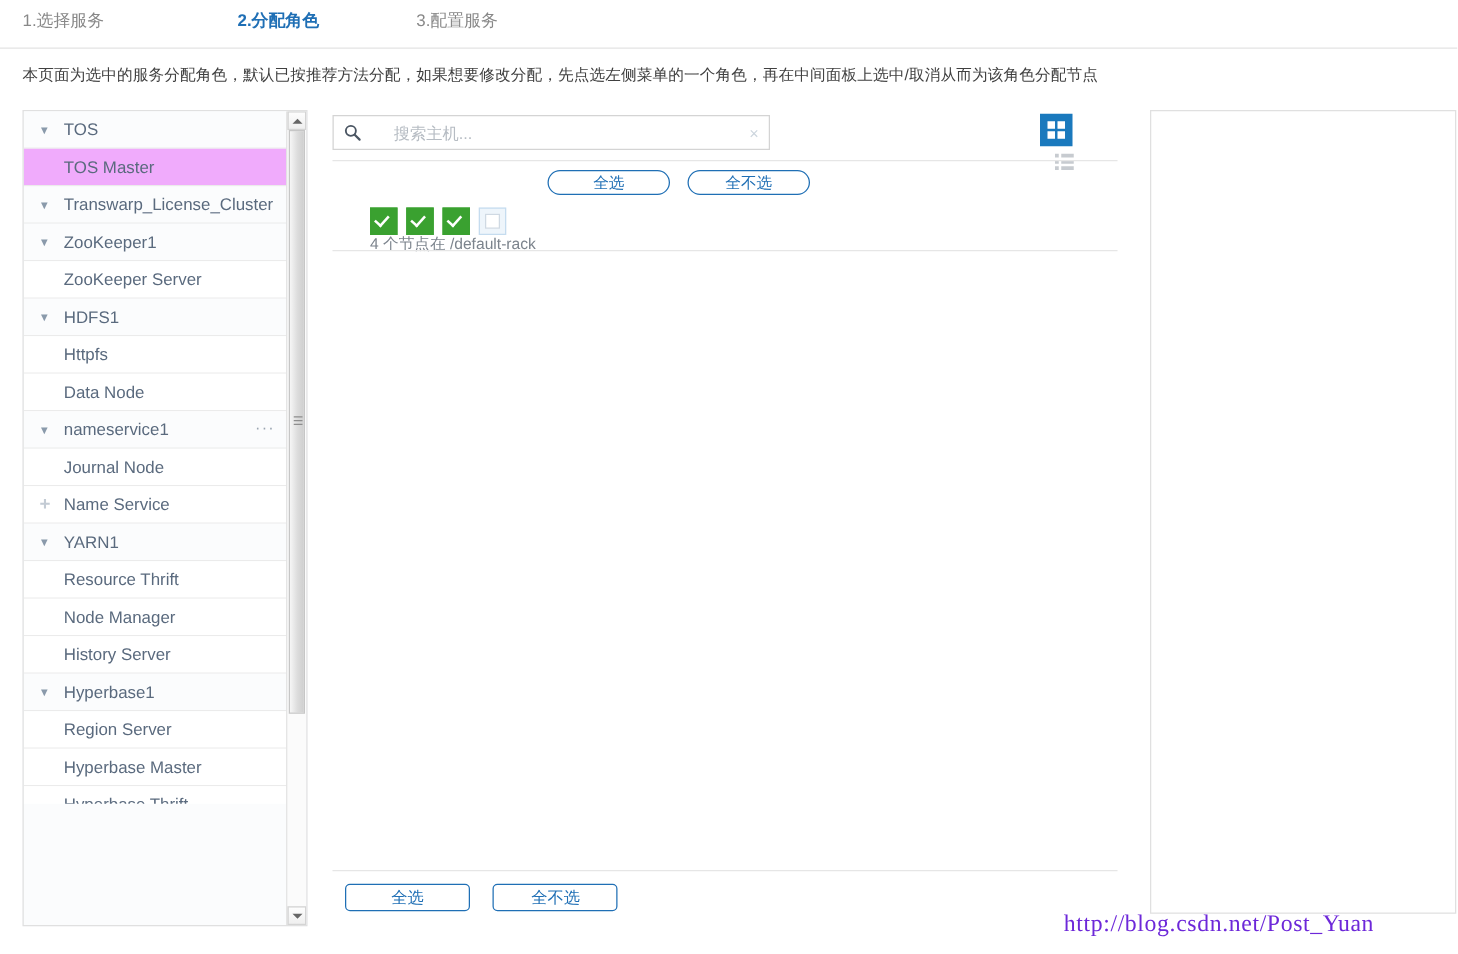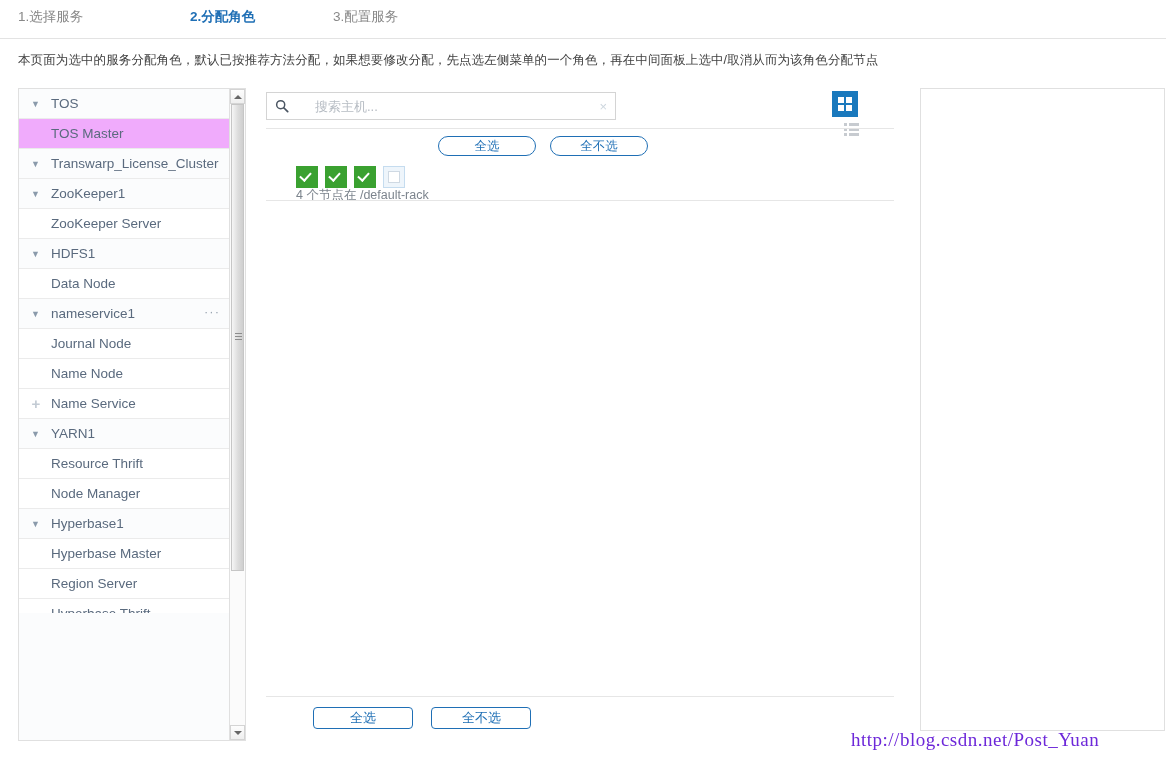--- a/index.html
+++ b/index.html
@@ -210,21 +210,21 @@
   }
 
   .nodes-divider {
     position: absolute; left: 0; top: 112px; width: 628px;
     height: 1px; background: #e6e6e6;
   }
   .footer-divider {
     position: absolute; left: 0; bottom: 44px; width: 628px;
     height: 1px; background: #e6e6e6;
   }
-  .footer-bar { position: absolute; left: 10px; bottom: 12px; height: 22px; margin-left: 37px; }
+  .footer-bar { position: absolute; left: 10px; bottom: 12px; height: 22px; }
   .footer-btn {
     display: inline-block; width: 100px; height: 22px; line-height: 20px;
     border: 1px solid #1f6fb5; border-radius: 4px;
     background: #fff; color: #1f6fb5; font-size: 13px;
     font-family: "Liberation Sans", sans-serif;
     text-align: center; cursor: pointer; margin-right: 14px;
   }
 
   
   .right-panel {
@@ -270,56 +270,59 @@
         <span class="label-group">ZooKeeper1</span>
       </div>
       <div class="tree-row leaf">
         <span class="label-leaf">ZooKeeper Server</span>
       </div>
       <div class="tree-row group">
         <span class="caret">▼</span>
         <span class="label-group">HDFS1</span>
       </div>
       <div class="tree-row leaf">
+        <span class="label-leaf">Httpfs</span>
+      </div>
+      <div class="tree-row leaf">
         <span class="label-leaf">Data Node</span>
       </div>
       <div class="tree-row group">
         <span class="caret">▼</span>
         <span class="label-group">nameservice1</span>
         <span class="dots">···</span>
       </div>
       <div class="tree-row leaf">
         <span class="label-leaf">Journal Node</span>
       </div>
       <div class="tree-row leaf">
-        <span class="label-leaf">Name Node</span>
-      </div>
-      <div class="tree-row leaf">
         <span class="plus">+</span>
         <span class="label-leaf">Name Service</span>
       </div>
       <div class="tree-row group">
         <span class="caret">▼</span>
         <span class="label-group">YARN1</span>
       </div>
       <div class="tree-row leaf">
         <span class="label-leaf">Resource Thrift</span>
       </div>
       <div class="tree-row leaf">
         <span class="label-leaf">Node Manager</span>
       </div>
+      <div class="tree-row leaf">
+        <span class="label-leaf">History Server</span>
+      </div>
       <div class="tree-row group">
         <span class="caret">▼</span>
         <span class="label-group">Hyperbase1</span>
       </div>
       <div class="tree-row leaf">
+        <span class="label-leaf">Region Server</span>
+      </div>
+      <div class="tree-row leaf">
         <span class="label-leaf">Hyperbase Master</span>
-      </div>
-      <div class="tree-row leaf">
-        <span class="label-leaf">Region Server</span>
       </div>
       <div class="tree-row leaf cut">
         <span class="label-leaf">Hyperbase Thrift</span>
       </div>
     </div>
 
   <div class="tree-sb">
     <div class="sb-track"></div>
     <div class="sb-thumb">
       <div class="sb-grip">

